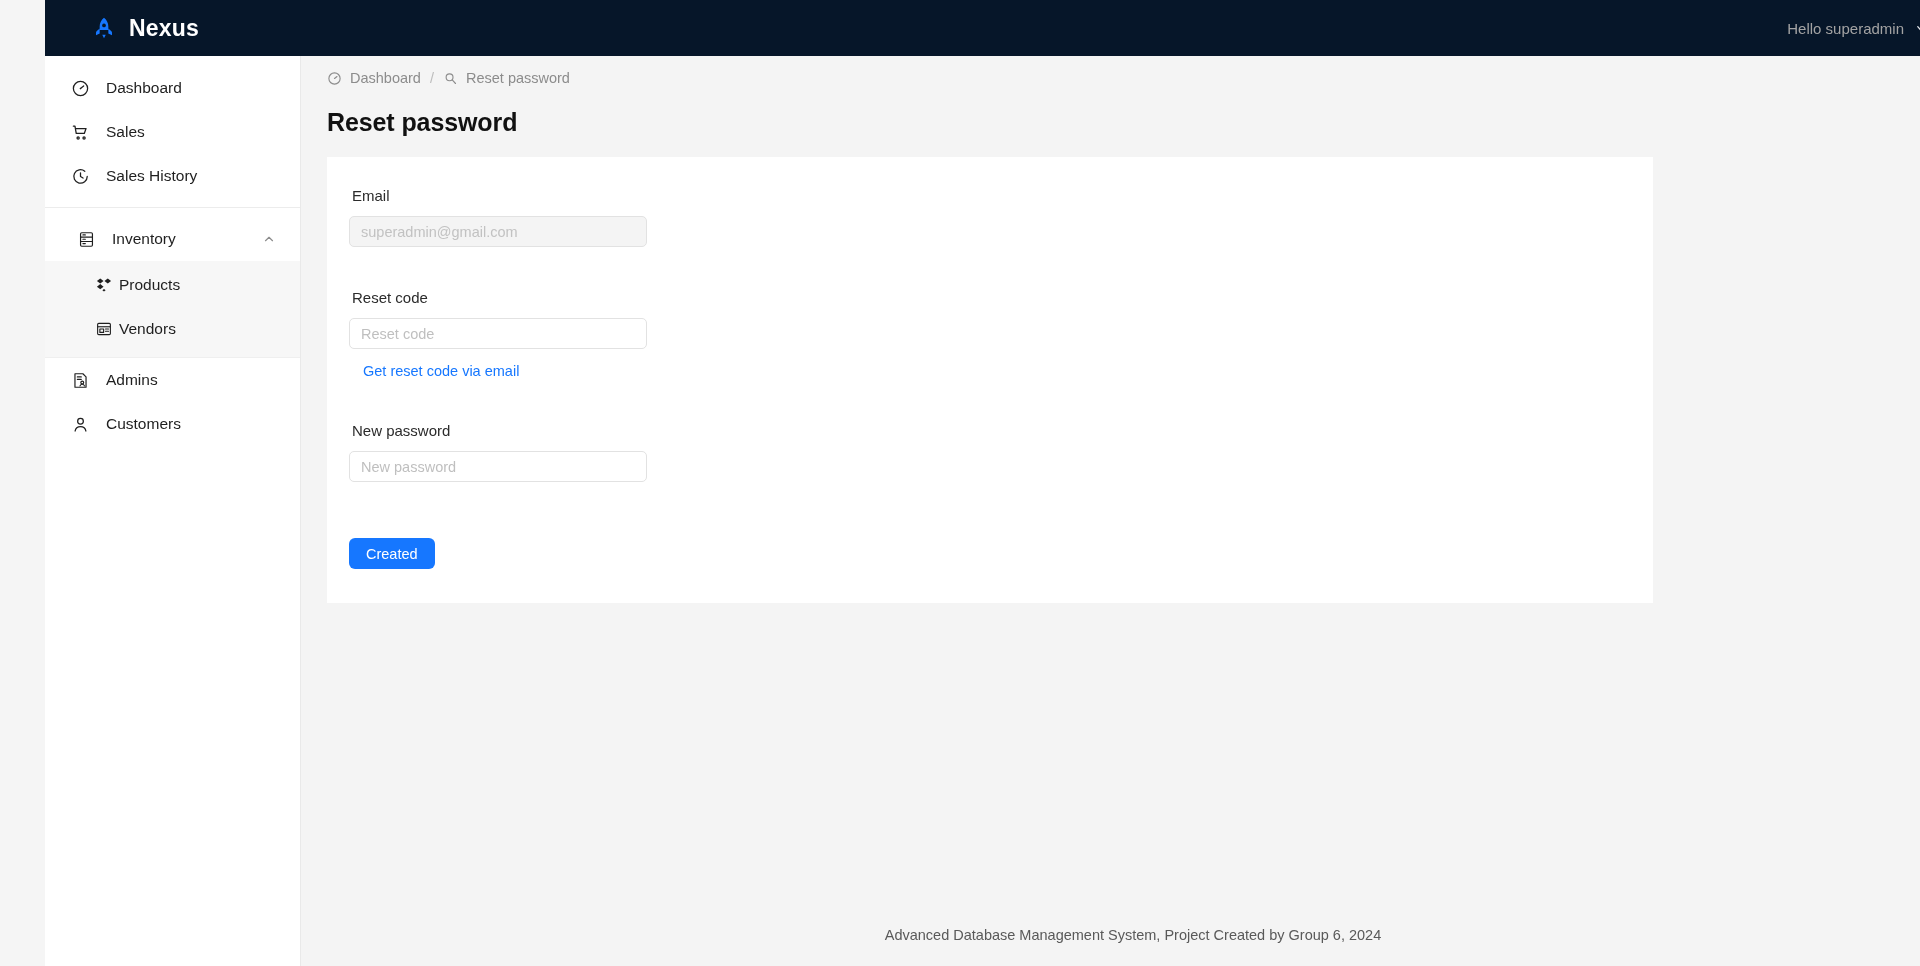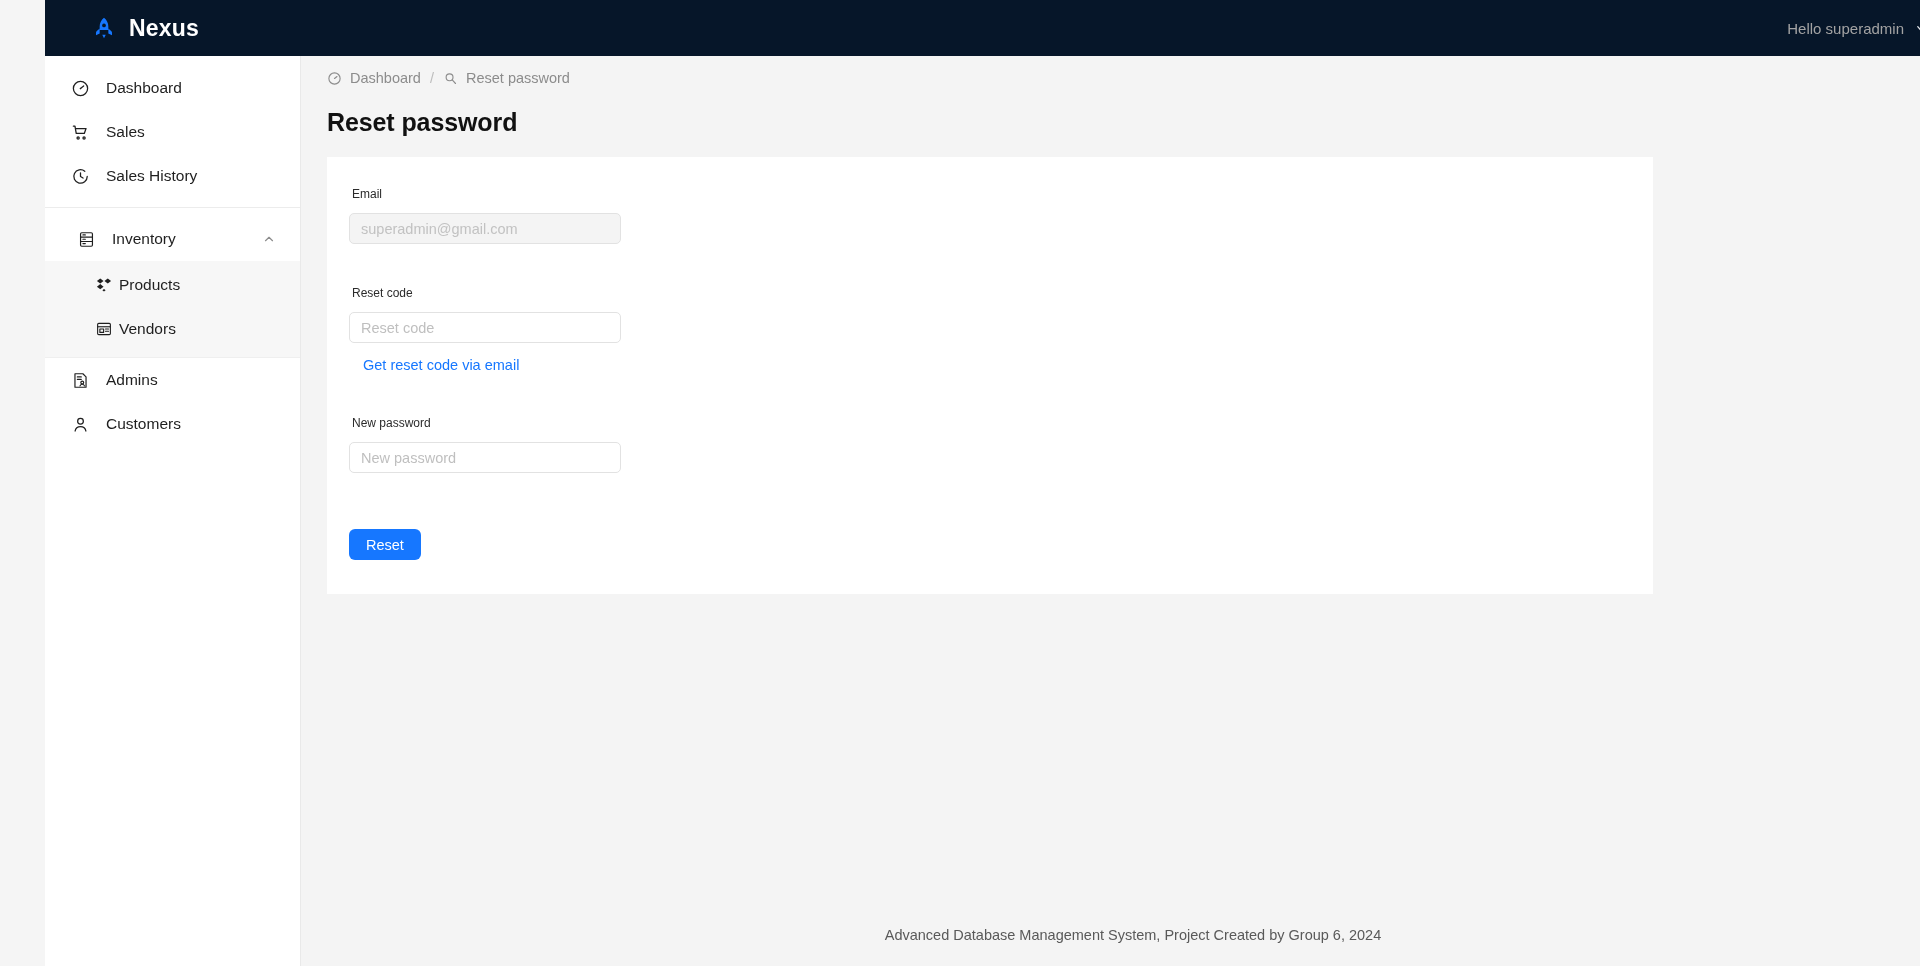--- a/index.html
+++ b/index.html
@@ -94,26 +94,26 @@
   .card {
     background: #ffffff;
     margin-left: 2px;
     width: 1326px;
     min-height: 360px;
     padding: 30px 22px 34px 22px;
   }
   .field { margin-bottom: 14px; }
   .field-label {
     display: block;
-    font-size: 12px; color: #2b2b2b;
+    font-size: 15px; color: #2b2b2b;
     margin: 0 0 12px 3px;
   }
   .input {
     display: block;
-    width: 272px; height: 31px;
+    width: 298px; height: 31px;
     border: 1px solid #e2e2e2;
     border-radius: 5px;
     background: #ffffff;
     font-family: "Liberation Sans", sans-serif;
     font-size: 14.5px; color: #1f1f1f;
     padding: 0 11px;
     outline: none;
   }
   .input::placeholder { color: #bfbfbf; }
   .input.disabled { background: #f4f4f4; color: #bfbfbf; }
@@ -318,21 +318,21 @@
             </div>
           </div>
 
           <div class="spacer-gap"></div>
 
           <div class="field">
             <label class="field-label">New password</label>
             <input class="input" type="password" placeholder="New password" style="">
           </div>
 
-          <button class="submit-btn">Reset</button>
+          <button class="submit-btn">Created</button>
         </div>
       </div>
 
       <div class="footer">
         <span>Advanced Database Management System, Project Created by Group 6, 2024</span>
       </div>
     </div>
   </div>
 </div>
 

